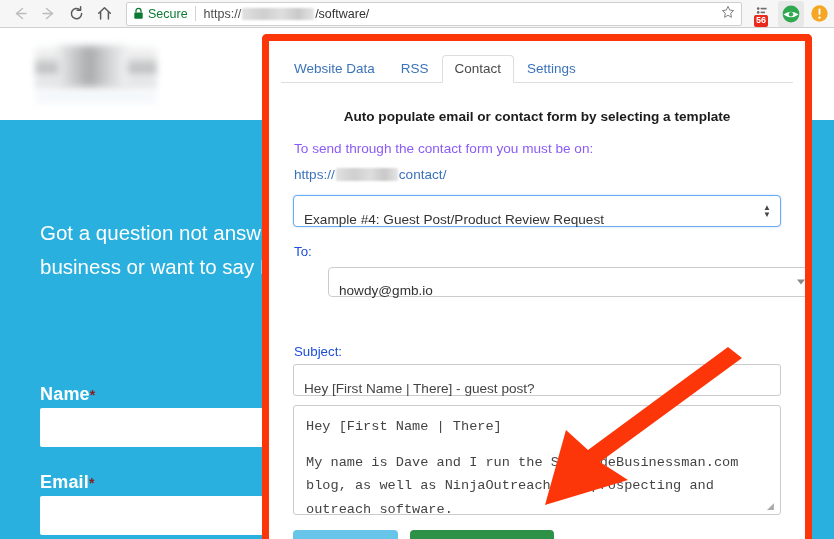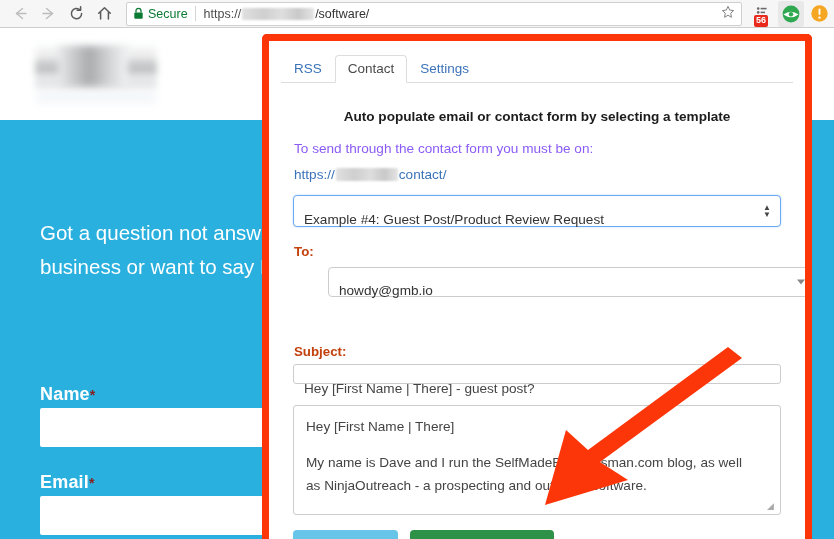--- a/index.html
+++ b/index.html
@@ -295,22 +295,22 @@
     align-items: center;
     line-height: 0;
     color: #444;
   }
   .spinner-arrows span { font-size: 8px; line-height: 7px; }
 
   .blk-label {
     position: absolute;
     left: 25px;
     font-size: 13.3px;
-    font-weight: bold;
-    color: #c2410c;
+    font-weight: normal;
+    color: #1d4ed8;
   }
   #label-to      { top: 208px; }
   #to-select {
     top: 231px;
     height: 30px;
     line-height: 30px;
     border: 1px solid #cccccc;
     border-radius: 4px;
     color: #333;
     margin-left: 35px;
@@ -320,38 +320,38 @@
     right: 10px; top: 50%;
     transform: translateY(-50%);
     width: 0; height: 0;
     border-left: 4.5px solid transparent;
     border-right: 4.5px solid transparent;
     border-top: 5px solid #888;
   }
   #label-subject { top: 308px; }
   #subject-input {
     top: 328px;
-    height: 20px;
+    height: 32px;
     line-height: 32px;
     border: 1px solid #cccccc;
     border-radius: 3px;
     color: #444;
   }
   #message-area {
     top: 369px;
     height: 110px;
     border: 1px solid #cccccc;
     border-radius: 3px;
     padding: 9px 12px 0 12px;
     font-size: 13.6px;
     line-height: 23.5px;
     color: #444;
     overflow: hidden;
   }
-  #message-area p { margin: 0 18px 12px 0; }
+  #message-area p { margin: 0 18px 12px 0; font-family: Liberation Mono, monospace; }
   #message-area p:last-child { margin-bottom: 0; }
   #resize-grip {
     position: absolute;
     right: 3px; bottom: 2px;
     width: 10px; height: 10px;
     color: #aaa;
     font-size: 9px;
     line-height: 9px;
   }
 
@@ -488,20 +488,21 @@
     <div class="form-label" id="label-email">
       <span>Email</span><span class="req-star">*</span>
     </div>
     <input class="page-input" id="input-email" type="text" value="" style="">
   </div>
 </div>
 
 <div id="popup">
 
   <div id="tabs">
+    <div class="tab">Website Data</div>
     <div class="tab">RSS</div>
     <div class="tab active">Contact</div>
     <div class="tab">Settings</div>
   </div>
 
   <div id="popup-title">Auto populate email or contact form by selecting a template</div>
   <div id="popup-sub">To send through the contact form you must be on:</div>
 
   <div id="popup-url">
     <span>https://</span>

